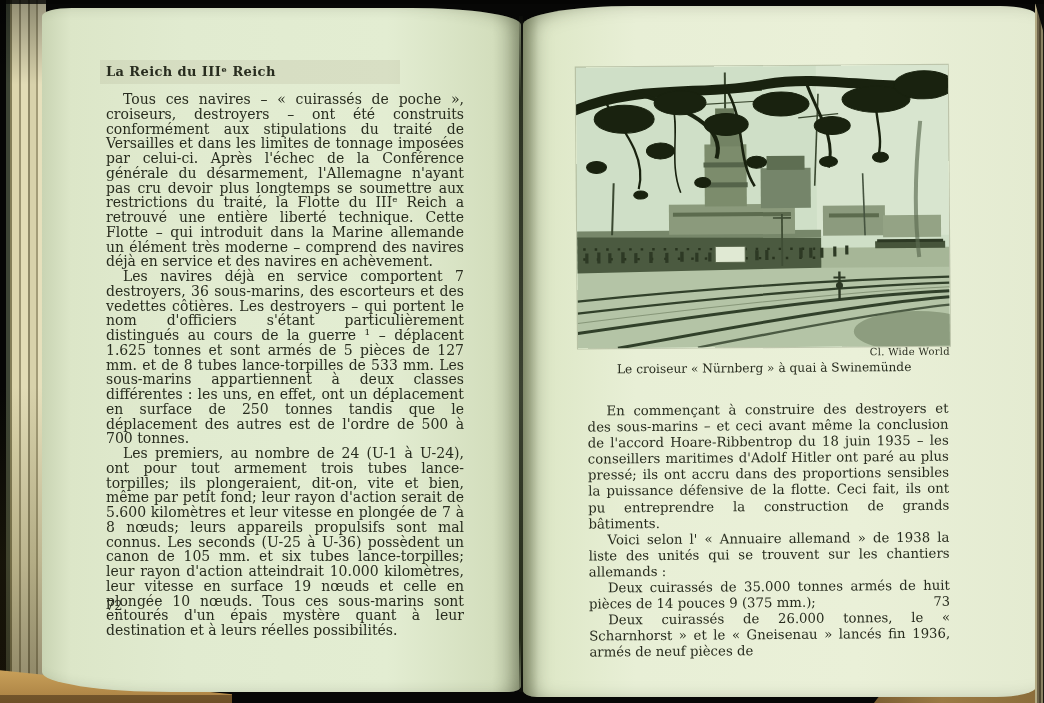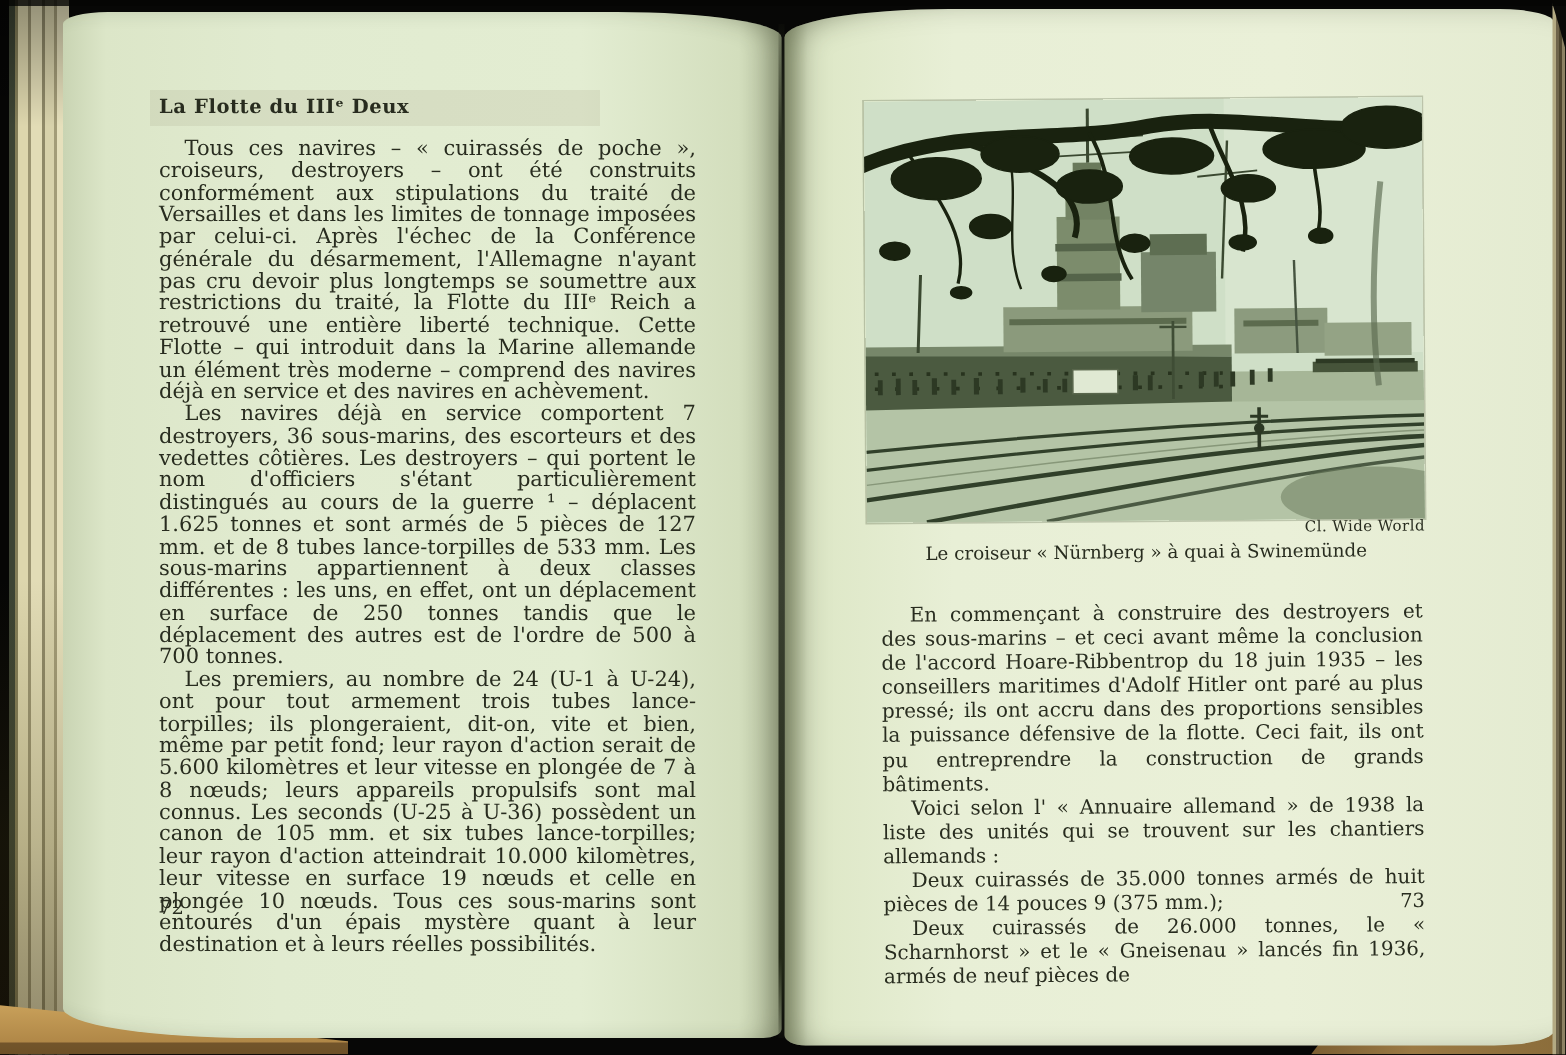--- a/index.html
+++ b/index.html
@@ -71,21 +71,21 @@
 <body>
 
 <div class="scene">
 
   <div class="edge-stack"></div>
   <div class="table-left"></div>
   <div class="table-right"></div>
 
   <div class="page page-left">
     <div class="head-smudge"></div>
-    <div class="running-head">La Flotte du IIIᵉ Deux</div>
+    <div class="running-head">La Reich du IIIᵉ Reich</div>
     <div class="textblock-l">
         <p class="para">Tous ces navires – « cuirassés de poche », croiseurs, destroyers – ont été construits conformément aux stipulations du traité de Versailles et dans les limites de tonnage imposées par celui-ci. Après l'échec de la Conférence générale du désarmement, l'Allemagne n'ayant pas cru devoir plus longtemps se soumettre aux restrictions du traité, la Flotte du IIIᵉ Reich a retrouvé une entière liberté technique. Cette Flotte – qui introduit dans la Marine allemande un élément très moderne – comprend des navires déjà en service et des navires en achèvement.</p>
         <p class="para">Les navires déjà en service comportent 7 destroyers, 36 sous-marins, des escorteurs et des vedettes côtières. Les destroyers – qui portent le nom d'officiers s'étant particulièrement distingués au cours de la guerre ¹ – déplacent 1.625 tonnes et sont armés de 5 pièces de 127 mm. et de 8 tubes lance-torpilles de 533 mm. Les sous-marins appartiennent à deux classes différentes : les uns, en effet, ont un déplacement en surface de 250 tonnes tandis que le déplacement des autres est de l'ordre de 500 à 700 tonnes.</p>
         <p class="para">Les premiers, au nombre de 24 (U-1 à U-24), ont pour tout armement trois tubes lance-torpilles; ils plongeraient, dit-on, vite et bien, même par petit fond; leur rayon d'action serait de 5.600 kilomètres et leur vitesse en plongée de 7 à 8 nœuds; leurs appareils propulsifs sont mal connus. Les seconds (U-25 à U-36) possèdent un canon de 105 mm. et six tubes lance-torpilles; leur rayon d'action atteindrait 10.000 kilomètres, leur vitesse en surface 19 nœuds et celle en plongée 10 nœuds. Tous ces sous-marins sont entourés d'un épais mystère quant à leur destination et à leurs réelles possibilités.</p>
       </div>
     <div class="pagenum pagenum-l">72</div>
   </div>
 
   <div class="page page-right">
     <div class="rp-inner">

